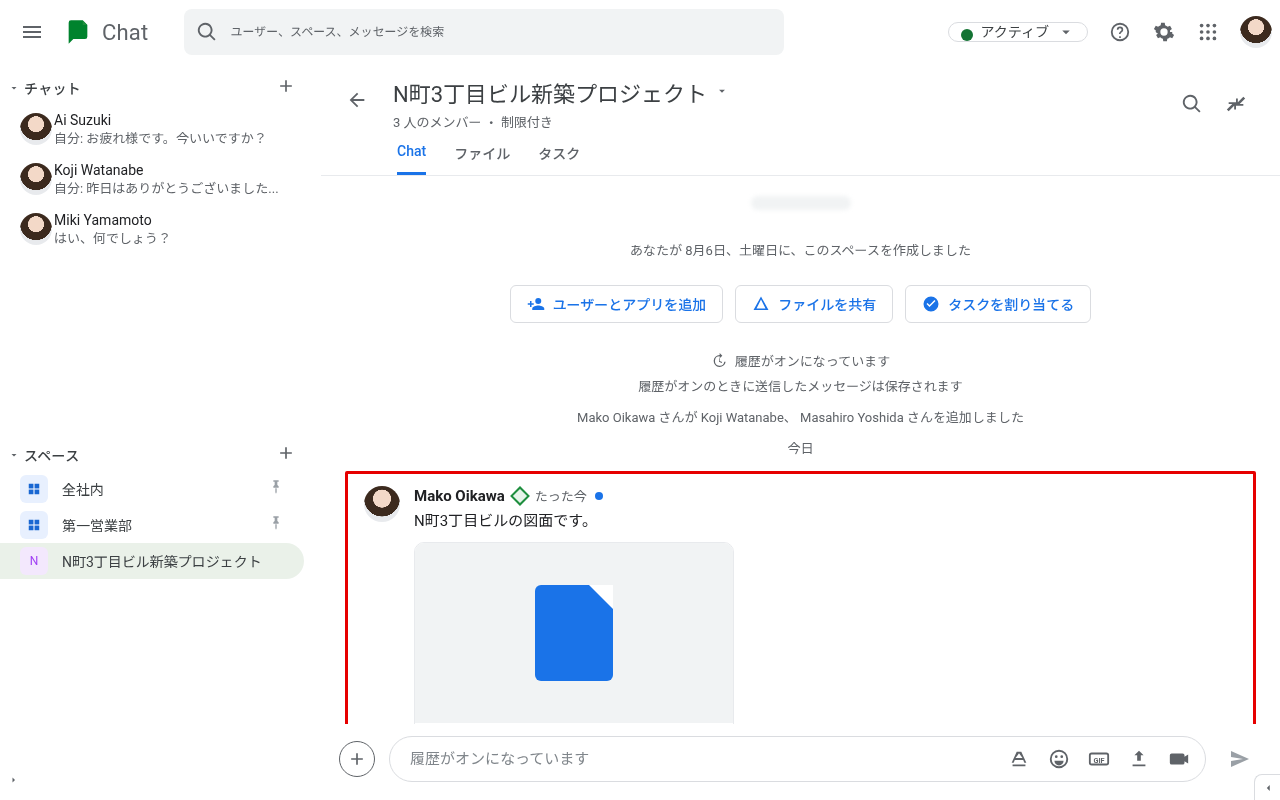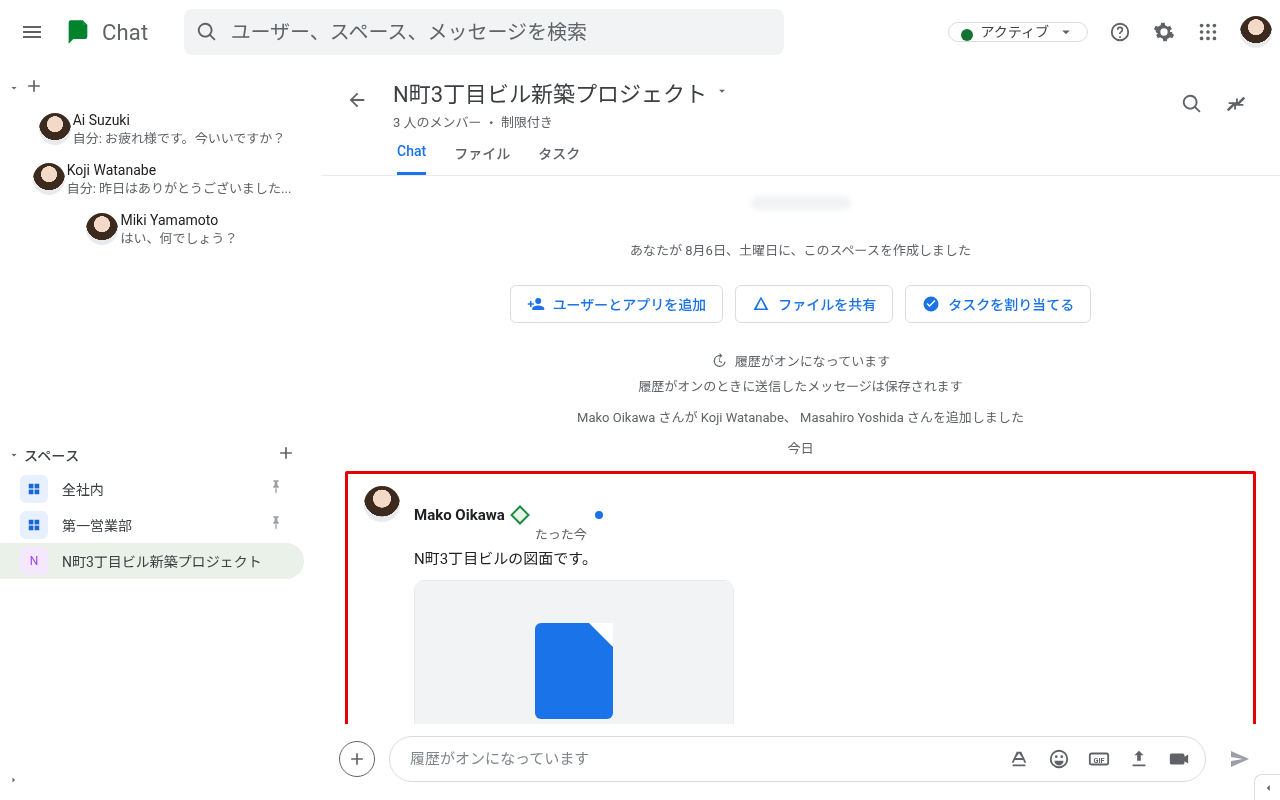--- a/index.html
+++ b/index.html
@@ -6,21 +6,21 @@
 body { width: 1280px; height: 800px; overflow: hidden; background: #fff; color: #202124; }
 
 
 .header { height: 64px; display: flex; align-items: center; padding: 0 8px; gap: 4px; }
 .hdr-icon-btn { width: 48px; height: 48px; border-radius: 50%; display: flex; align-items: center; justify-content: center; cursor: pointer; }
 .hdr-icon-btn svg { width: 24px; height: 24px; fill: #5f6368; }
 .logo { display: flex; align-items: center; gap: 10px; margin-left: 4px; margin-right: 32px; }
 .logo-text { font-size: 22px; color: #5f6368; font-weight: 400; letter-spacing: .2px; }
 .search { flex: 0 0 600px; height: 46px; background: #f1f3f4; border-radius: 8px; display: flex; align-items: center; padding: 0 12px; gap: 12px; }
 .search svg { width: 22px; height: 22px; fill: #5f6368; }
-.search input { border: none; background: transparent; outline: none; font-size: 20px; flex: 1; color: #0369a1; }
+.search input { border: none; background: transparent; outline: none; font-size: 12px; flex: 1; color: #0369a1; }
 .search input::placeholder { color: #5f6368; }
 .hdr-spacer { flex: 1; }
 .status-pill { height: 20px; border: 1px solid #dadce0; border-radius: 18px; display: flex; align-items: flex-end; padding: 0 12px; gap: 8px; cursor: pointer; margin-right: 8px; }
 .status-dot { width: 12px; height: 12px; border-radius: 50%; background: #137333; }
 .status-pill span { font-size: 14px; color: #3c4043; }
 .status-pill svg { width: 18px; height: 18px; fill: #5f6368; }
 .hdr-right { display: flex; align-items: center; gap: 4px; }
 .hdr-icon-sm { width: 40px; height: 40px; border-radius: 50%; display: flex; align-items: center; justify-content: center; cursor: pointer; }
 .hdr-icon-sm svg { width: 22px; height: 22px; fill: #5f6368; }
 .avatar-hdr { width: 32px; height: 32px; border-radius: 50%; background: #e8eaed; margin-left: 8px; overflow:hidden; }
@@ -31,21 +31,21 @@
 .sidebar { width: 320px; display: flex; flex-direction: column; padding-top: 4px; }
 .content { flex: 1; display: flex; flex-direction: column; border-left: 1px solid #fff; }
 
 
 .sb-section { padding: 4px 0; }
 .sb-header { display: flex; align-items: center; height: 32px; padding: 0 24px 0 4px; cursor: pointer; }
 .sb-caret { width: 20px; display: flex; justify-content: center; }
 .sb-caret svg { width: 12px; height: 12px; fill: #5f6368; }
 .sb-title { font-size: 14px; color: #3c4043; flex: 1; font-weight: 500; letter-spacing: .3px; }
 .sb-plus svg { width: 20px; height: 20px; fill: #5f6368; }
-.sb-chat-item { display: flex; align-items: center; padding: 6px 16px 6px 20px; gap: 2px; cursor: pointer; justify-content: center; }
+.sb-chat-item { display: flex; align-items: center; padding: 6px 16px 6px 20px; gap: 2px; cursor: pointer; }
 .sb-avatar { width: 32px; height: 32px; border-radius: 50%; background: #e8eaed; flex-shrink: 0; overflow:hidden; }
 .sb-chat-txt { overflow: hidden; }
 .sb-chat-name { font-size: 14px; color: #202124; line-height: 20px; white-space: nowrap; }
 .sb-chat-sub { font-size: 13px; color: #5f6368; line-height: 18px; white-space: nowrap; overflow: hidden; text-overflow: ellipsis; max-width: 230px; }
 .sb-spacer { flex: 1; }
 .sb-space-item { display: flex; align-items: center; height: 36px; padding: 0 20px 0 20px; gap: 14px; cursor: pointer; border-radius: 0 18px 18px 0; margin-right:16px; }
 .sb-space-item.active { background: #eaf1e9; }
 .sb-space-icon { width: 28px; height: 28px; border-radius: 6px; display: flex; align-items: center; justify-content: center; font-size: 12px; flex-shrink: 0; }
 .sb-space-icon.blue { background: #e8f0fe; color:#1967d2; }
 .sb-space-icon.purple { background: #f3e8fd; color: #a142f4; }
@@ -81,21 +81,21 @@
 .hist-row svg { width:16px; height:16px; fill:#5f6368; }
 
 
 .msg-highlight { border: 3px solid #e60000; border-radius: 2px; margin: 8px 0 0; padding: 12px 16px 18px; width: 100%; }
 .msg-row { display: flex; gap: 14px; }
 .msg-avatar { width: 36px; height: 36px; border-radius: 50%; background: #e8eaed; flex-shrink: 0; overflow:hidden; }
 .msg-body { flex: 1; }
 .msg-meta { display: flex; align-items: center; gap: 8px; }
 .msg-author { font-size: 15px; font-weight: 700; color: #202124; }
 .diamond { width: 14px; height: 14px; transform: rotate(45deg); border: 2px solid #1e8e3e; background: #e6f4ea; }
-.msg-time { font-size: 13px; color: #5f6368; margin-top: 38px; }
+.msg-time { font-size: 13px; color: #5f6368; }
 .blue-dot { width: 8px; height: 8px; border-radius: 50%; background: #1a73e8; }
 .msg-text { font-size: 15px; color: #202124; margin-top: 4px; }
 .attach-card { width: 320px; border: 1px solid #e8eaed; border-radius: 10px; margin-top: 12px; overflow: hidden; cursor:pointer; }
 .attach-preview { height: 180px; background: #f1f3f4; display: flex; align-items: center; justify-content: center; }
 .doc-big { width: 78px; height: 96px; background: #1a73e8; border-radius: 6px; position: relative; }
 .doc-big::after { content:''; position:absolute; top:0; right:0; width:24px; height:24px; background:#fff; clip-path: polygon(100% 0, 100% 100%, 0 0); }
 .attach-footer { display: flex; align-items: center; gap: 10px; padding: 12px 14px; }
 
 
 .composer { display: flex; align-items: center; gap: 14px; padding: 12px 20px 18px 18px; }
@@ -176,20 +176,21 @@
 <div class="main">
 
   <div class="sidebar">
     <div class="sb-section">
       <div class="sb-header">
         <div class="sb-caret">
             <svg viewBox="0 0 24 24">
               <path d="M7 10l5 5 5-5z"></path>
             </svg>
           </div>
+        <div class="sb-title">チャット</div>
         <div class="sb-plus"><svg viewBox="0 0 24 24">
               <path d="M11 5h2v6h6v2h-6v6h-2v-6H5v-2h6z"></path>
             </svg></div>
       </div>
       <div class="sb-chat-item">
         <div class="sb-avatar">
             <div class="avatar-img"></div>
           </div>
         <div class="sb-chat-txt">
             <div class="sb-chat-name">Ai Suzuki</div>

